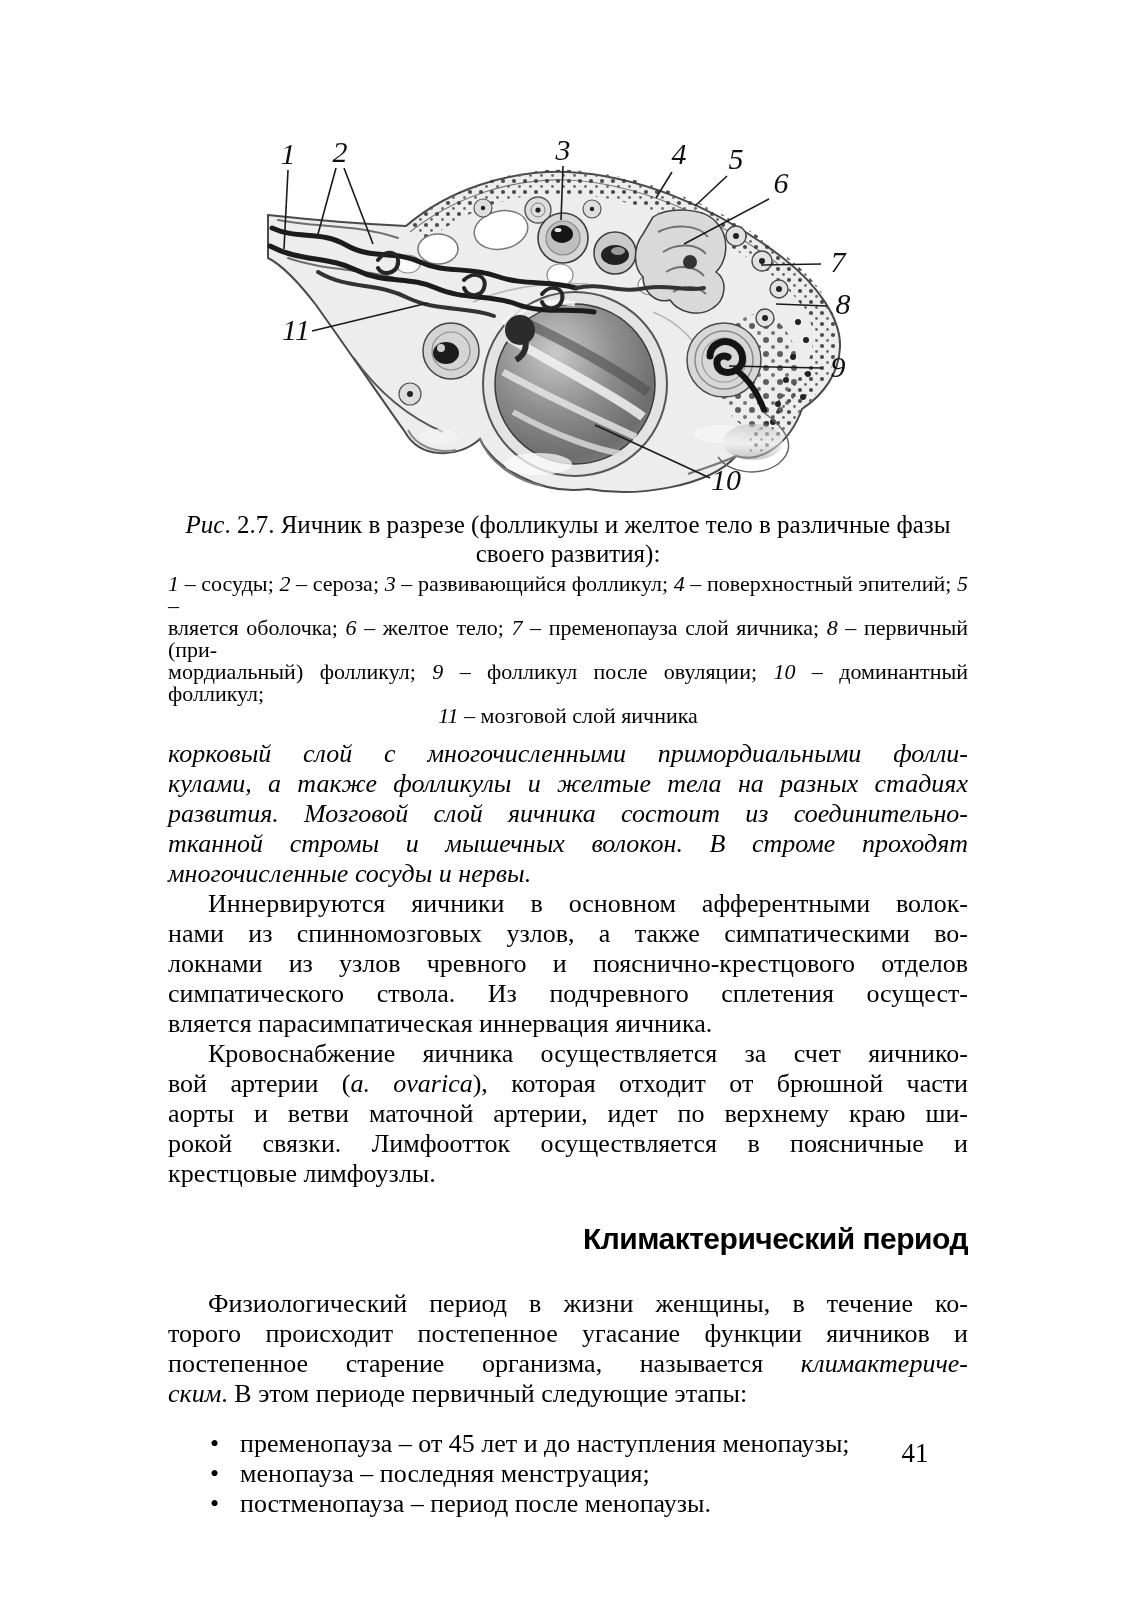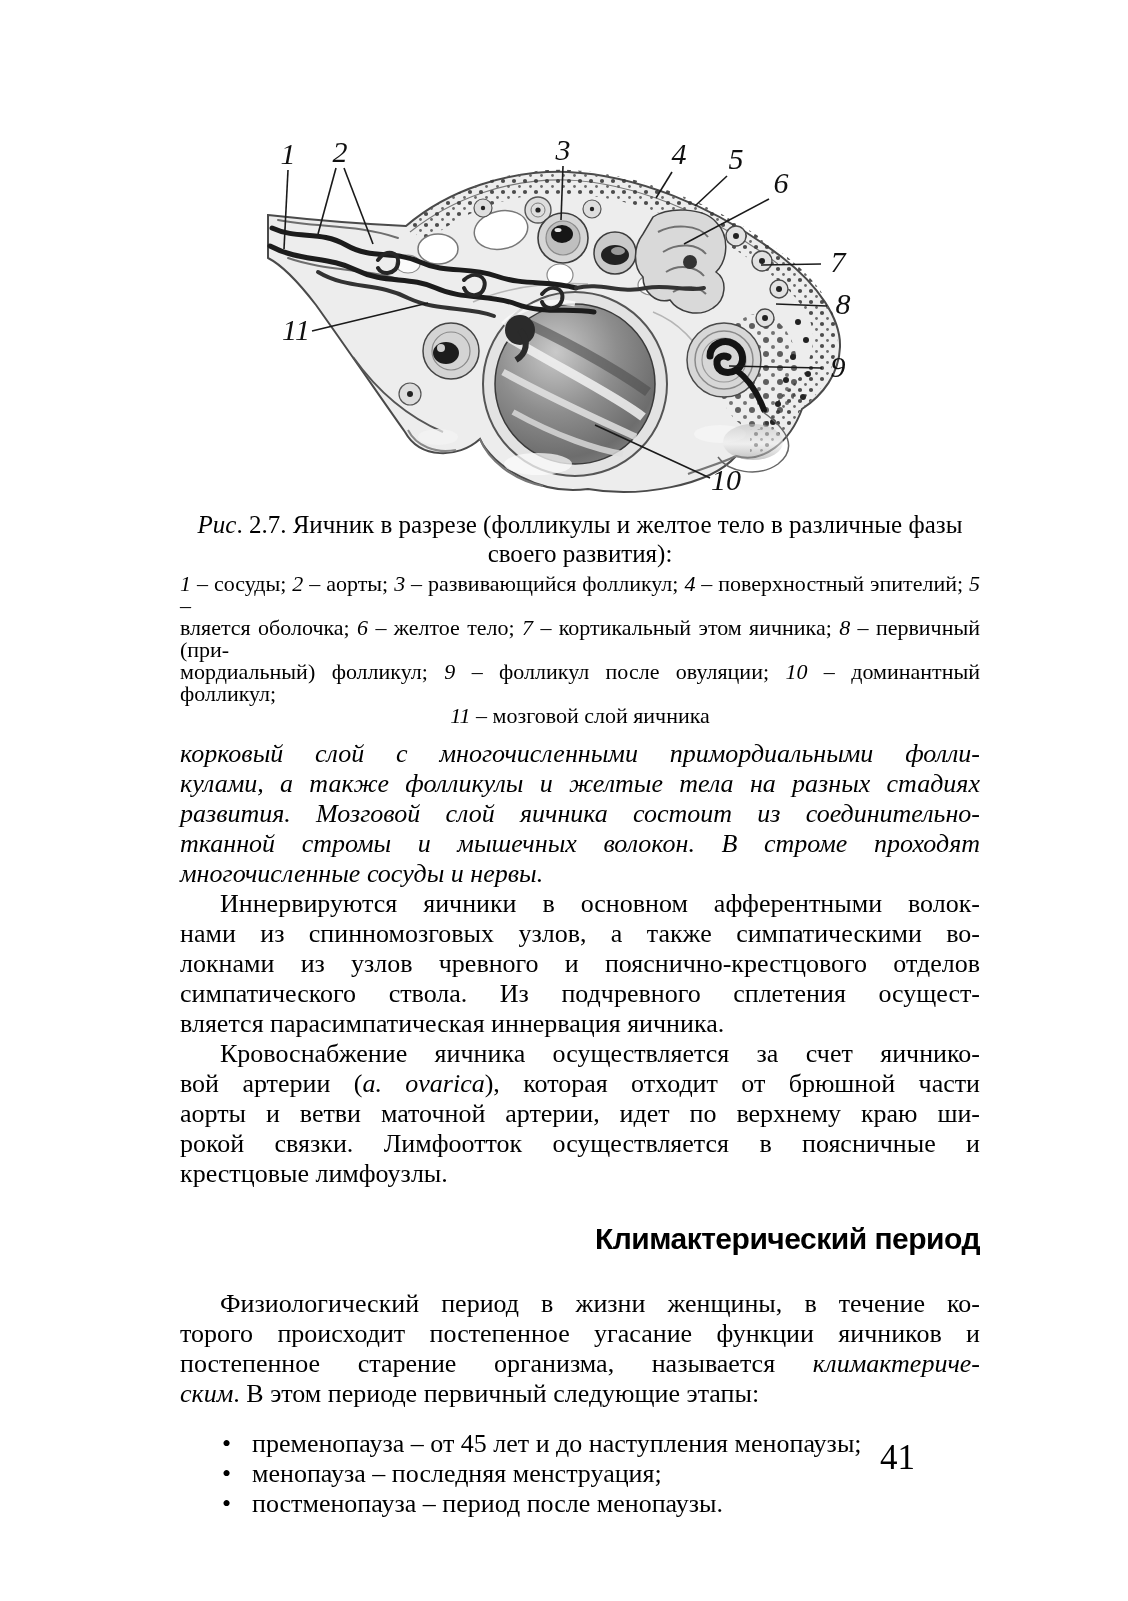--- a/index.html
+++ b/index.html
@@ -1,21 +1,21 @@
 <!DOCTYPE html>
 <html lang="ru"><head>
 <meta charset="utf-8">
 <style>
   html,body { margin:0; padding:0; background:#888; }
   .page {
     position:relative; width:1128px; height:1601px; margin:0 auto;
     background:#ffffff; color:#000;
     font-family:"Liberation Serif", serif; overflow:hidden;
   }
-  .content { position:absolute; left:180px; top:0; width:800px; }
+  .content { position:absolute; left:168px; top:0; width:800px; }
 
   
   .fig { position:absolute; left:258px; top:112px; width:600px; height:385px; }
   #fig-labels text {
     font-family:"Liberation Serif", serif; font-style:italic;
     font-size:30px; fill:#101010; text-anchor:middle;
   }
   #fig-labels line { stroke:#1a1a1a; stroke-width:1.6; }
 
   
@@ -37,21 +37,21 @@
     margin-top:32px; font-family:"Liberation Sans", sans-serif;
     font-weight:bold; font-size:30px; line-height:35px; text-align:right;
     letter-spacing:-0.5px;
   }
   .p-after-heading { margin-top:33px; }
 
   .bullets { margin-top:20px; font-size:26px; line-height:30px; }
   .bullet-row { padding-left:42px; }
   .bullet-glyph { display:inline-block; width:30px; }
 
-  .pagenum { position:absolute; left:880px; top:1438px; width:70px; text-align:left; font-size:35px; }
+  .pagenum { position:absolute; left:880px; top:1438px; width:70px; text-align:center; font-size:27px; }
 </style>
 </head>
 <body>
 
 <div class="page">
 
   <svg class="fig" viewBox="0 0 600 385">
     <defs>
       <pattern id="dots" width="11" height="11" patternUnits="userSpaceOnUse">
         <circle cx="3" cy="3" r="2.1" fill="#3a3a3a"></circle>
@@ -220,22 +220,22 @@
   </svg>
 
   <div class="content">
 
     <div class="caption">
         <div class="line"><span class="it">Рис</span><span>. 2.7. Яичник в разрезе (фолликулы и желтое тело в различные фазы</span></div>
         <div class="line"><span>своего развития):</span></div>
       </div>
 
     <div class="legend">
-        <div class="line"><span class="it">1</span><span> – сосуды; </span><span class="it">2</span><span> – аорты; </span><span class="it">3</span><span> – развивающийся фолликул; </span><span class="it">4</span><span> – поверхностный эпителий; </span><span class="it">5</span><span> –</span></div>
-        <div class="line"><span>вляется оболочка; </span><span class="it">6</span><span> – желтое тело; </span><span class="it">7</span><span> – кортикальный этом яичника; </span><span class="it">8</span><span> – первичный (при-</span></div>
+        <div class="line"><span class="it">1</span><span> – сосуды; </span><span class="it">2</span><span> – сероза; </span><span class="it">3</span><span> – развивающийся фолликул; </span><span class="it">4</span><span> – поверхностный эпителий; </span><span class="it">5</span><span> –</span></div>
+        <div class="line"><span>вляется оболочка; </span><span class="it">6</span><span> – желтое тело; </span><span class="it">7</span><span> – пременопауза слой яичника; </span><span class="it">8</span><span> – первичный (при-</span></div>
         <div class="line"><span>мордиальный) фолликул; </span><span class="it">9</span><span> – фолликул после овуляции; </span><span class="it">10</span><span> – доминантный фолликул;</span></div>
         <div class="line"><span class="it">11</span><span> – мозговой слой яичника</span></div>
       </div>
 
     <div class="para noindent p-first">
         <div class="line"><span>корковый слой с многочисленными примордиальными фолли-</span></div>
         <div class="line"><span>кулами, а также фолликулы и желтые тела на разных стадиях</span></div>
         <div class="line"><span>развития. Мозговой слой яичника состоит из соединительно-</span></div>
         <div class="line"><span>тканной стромы и мышечных волокон. В строме проходят</span></div>
         <div class="line"><span>многочисленные сосуды и нервы.</span></div>

